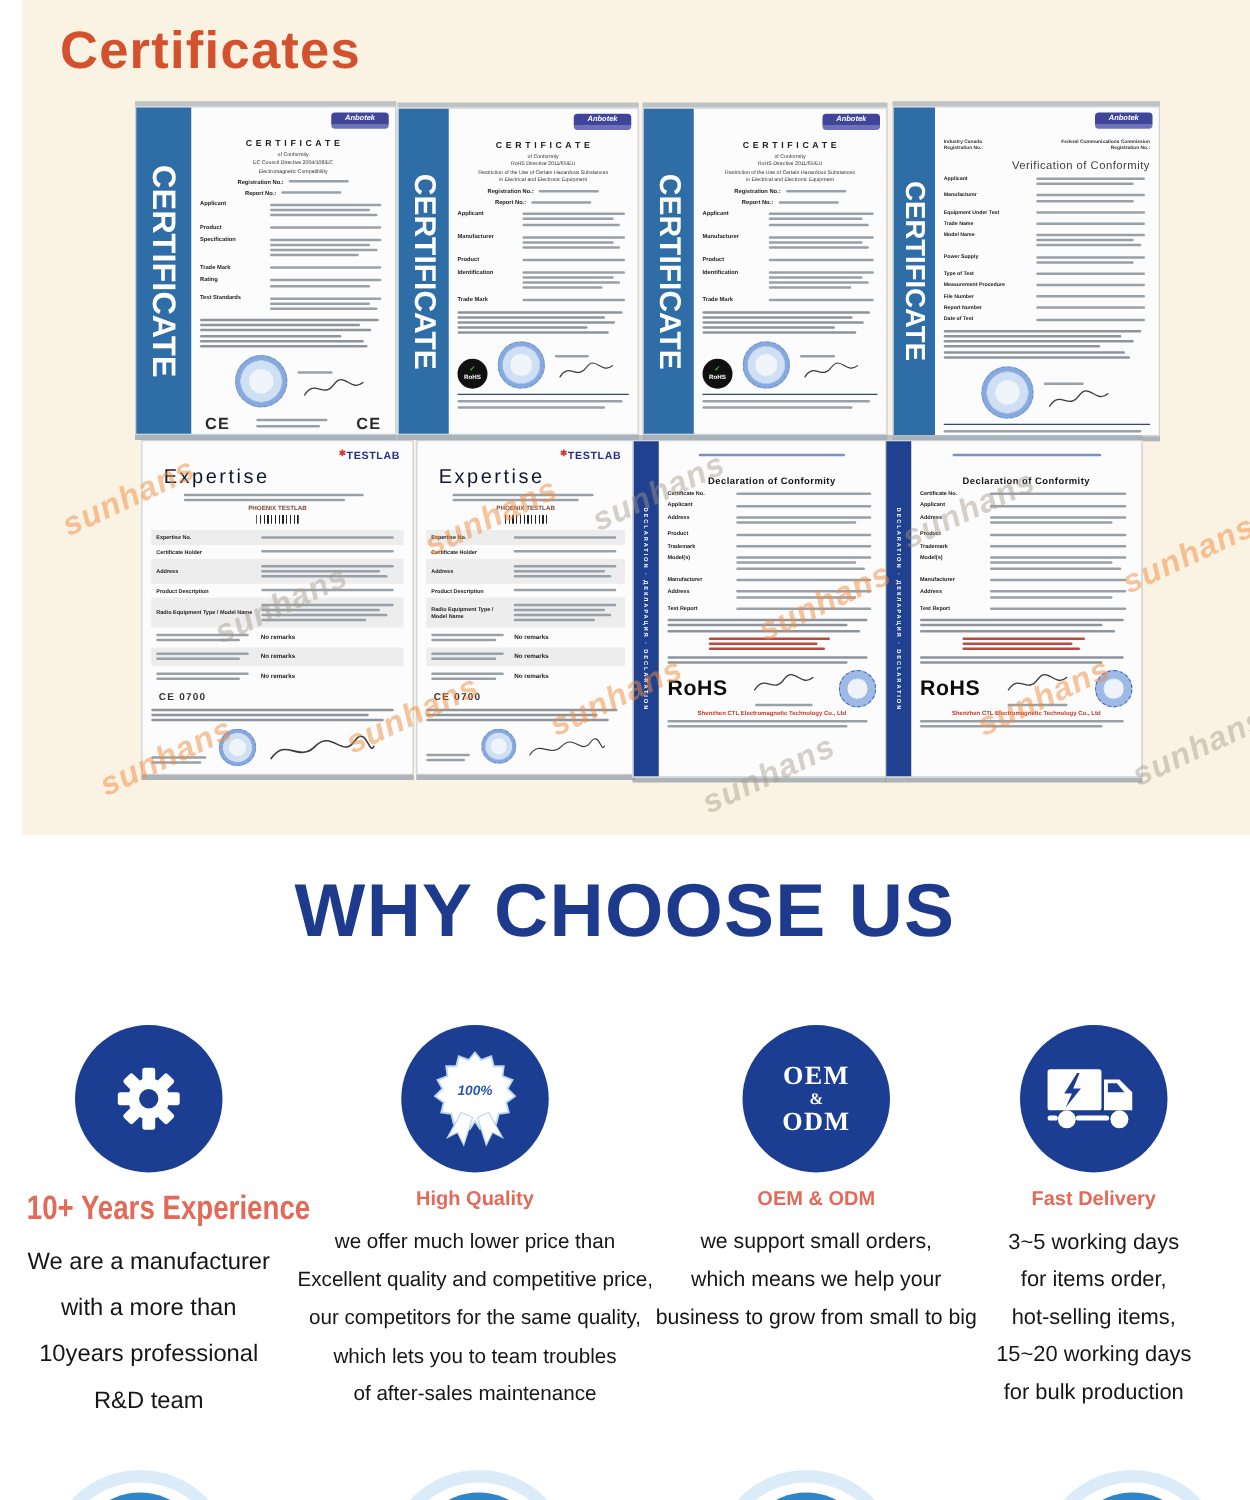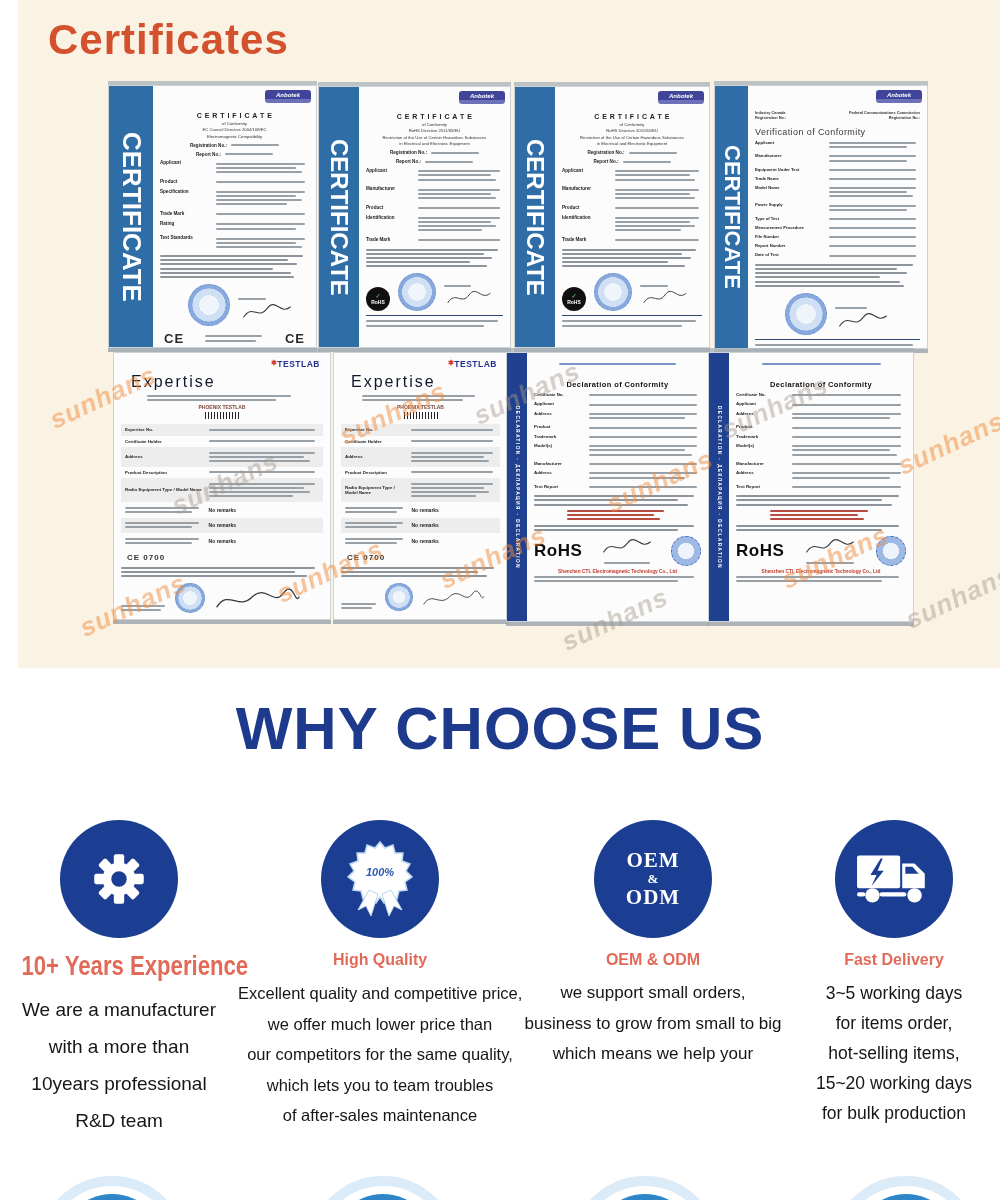--- a/index.html
+++ b/index.html
@@ -68,21 +68,21 @@
   .std{margin:4px auto 0;width:60%;}
   .doc-bottom{display:flex;align-items:center;gap:6px;margin-top:5px;}
   .doc-rohs{font-size:17px;font-weight:900;color:#0c0c0c;letter-spacing:.5px;}
   .doc-seal{width:30px;height:30px;border-radius:50%;flex:none;
             background:radial-gradient(circle,#eef3fb 0 40%,#9db9e4 41% 100%);border:1.5px dashed #3d6bbf;box-sizing:border-box;}
   .doc-footer{margin-top:3px;text-align:center;}
   .doc-footer .co{font-size:4.8px;font-weight:bold;color:#c03a2b;}
 
   
   .voc-hdr{display:flex;justify-content:space-between;margin-top:20px;font-size:3.9px;font-weight:bold;color:#333;}
-  .voc-title{text-align:left;font-size:9px;color:#3c3c3c;margin-top:7px;letter-spacing:.4px;}
+  .voc-title{text-align:right;font-size:9px;color:#3c3c3c;margin-top:7px;letter-spacing:.4px;}
   .vrow{display:flex;gap:5px;margin-top:2.8px;}
   .vrow .fl{width:42%;font-size:4.2px;}
 
   
   .wm{position:absolute;font-size:26px;font-style:italic;font-weight:bold;transform:rotate(-25deg);
       letter-spacing:1px;pointer-events:none;}
   .wm-o{color:rgba(240,140,60,.5);}
   .wm-g{color:rgba(165,152,135,.45);}
 
   
@@ -903,45 +903,45 @@
     <svg width="70" height="82" viewBox="0 0 70 82">
       <polygon fill="#ffffff" stroke="#bcd6f0" stroke-width="1.5" points="35,4 40,10 48,7 50,15 58,15 57,23 65,26 61,33 67,39 60,44 62,52 54,53 52,61 44,58 39,65 35,59 31,65 26,58 18,61 16,53 8,52 10,44 3,39 9,33 5,26 13,23 12,15 20,15 22,7 30,10"></polygon>
       <circle cx="35" cy="34" r="18" fill="#ffffff"></circle>
       <text x="35" y="38" font-size="11" font-style="italic" font-weight="bold" fill="#2a57b0" text-anchor="middle">100%</text>
       <polygon fill="#ffffff" stroke="#bcd6f0" stroke-width="1" points="24,52 33,56 26,78 21,68 13,72"></polygon>
       <polygon fill="#ffffff" stroke="#bcd6f0" stroke-width="1" points="46,52 37,56 44,78 49,68 57,72"></polygon>
     </svg>
   </div>
   <div class="why-title">High Quality</div>
   <div class="why-lines">
+    <div>we offer much lower price than</div>
     <div>Excellent quality and competitive price,</div>
-    <div>we offer much lower price than</div>
     <div>our competitors for the same quality,</div>
     <div>which lets you to team troubles</div>
     <div>of after-sales maintenance</div>
   </div>
 </div>
 
 <div class="why-col col3" style="left:518px;width:270px">
   <div class="icon-circle">
     <div class="oem-txt">
       <div class="big">OEM</div>
       <div class="amp">&amp;</div>
       <div class="big">ODM</div>
     </div>
   </div>
   <div class="why-title">OEM &amp; ODM</div>
   <div class="why-lines">
     <div>we support small orders,</div>
+    <div>which means we help your</div>
     <div>business to grow from small to big</div>
-    <div>which means we help your</div>
   </div>
 </div>
 
-<div class="why-col col4" style="left:793px;width:202px">
+<div class="why-col col4" style="left:774px;width:202px">
   <div class="icon-circle">
     <svg width="78" height="60" viewBox="0 0 76 58">
       <rect x="2" y="6" width="42" height="32" rx="2" fill="#ffffff"></rect>
       <polygon fill="#1c3e92" points="25,9 15,25 21,25 16,36 28,21 22,21 27,9"></polygon>
       <path d="M46 14 h12 l10,10 v14 h-22 z" fill="#ffffff"></path>
       <path d="M49 17 h7 l6,7 h-13 z" fill="#1c3e92"></path>
       <rect x="2" y="42" width="8" height="4" rx="2" fill="#ffffff"></rect>
       <rect x="24" y="42" width="26" height="4" rx="2" fill="#ffffff"></rect>
       <circle cx="17" cy="45" r="7" fill="#ffffff"></circle>
       <circle cx="58" cy="45" r="7" fill="#ffffff"></circle>

